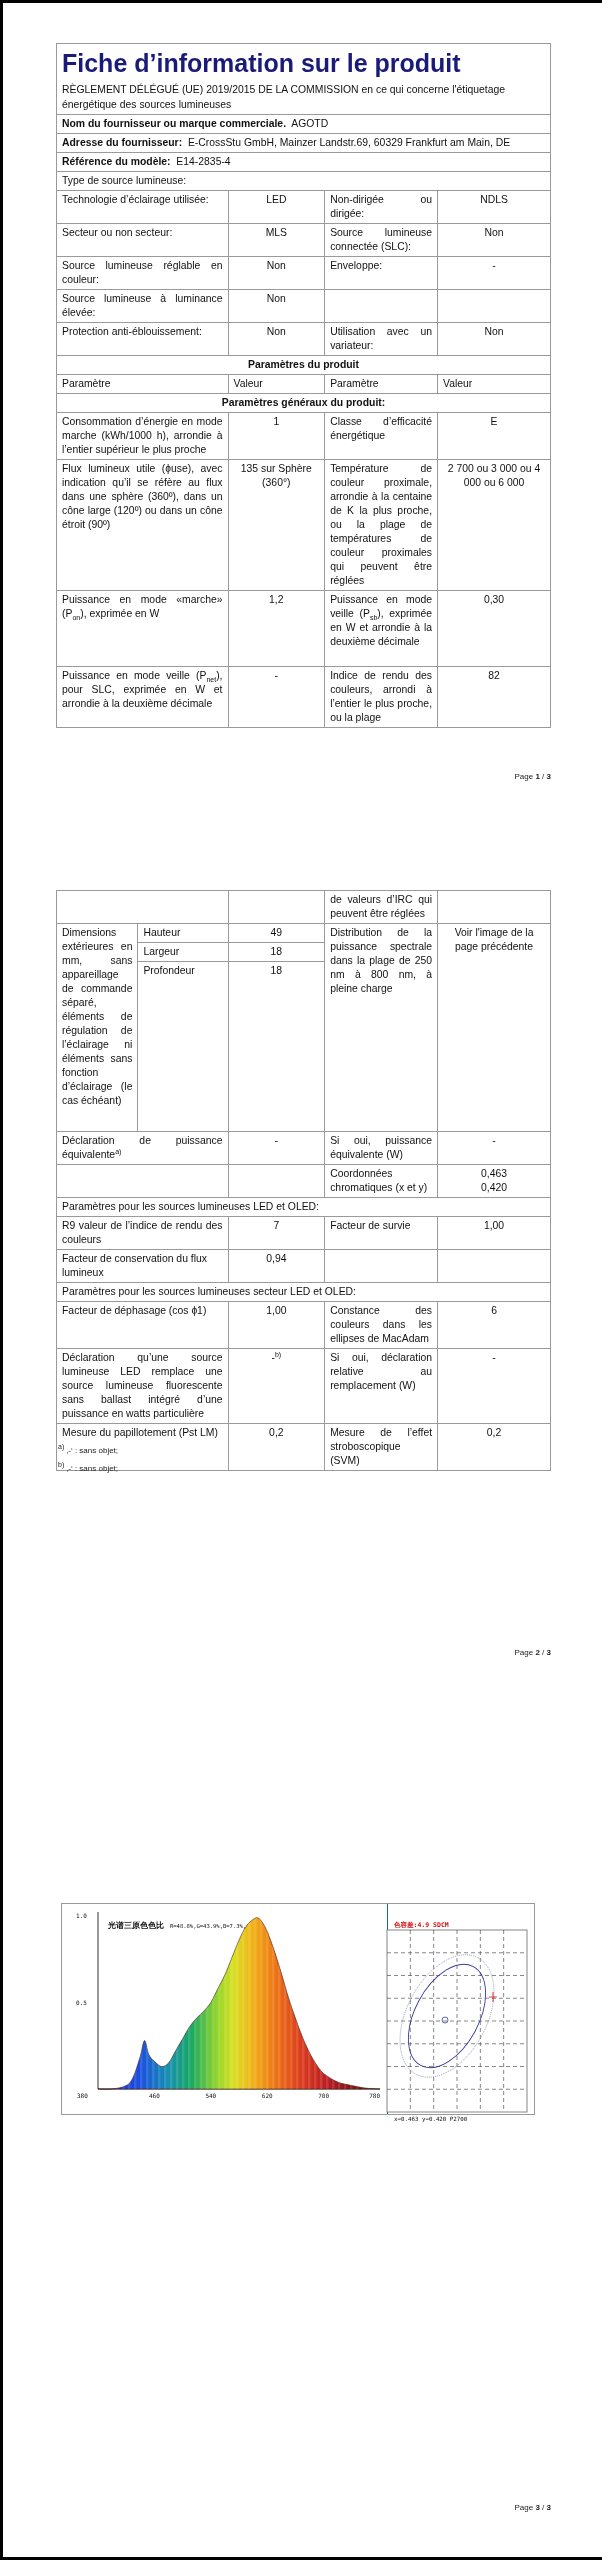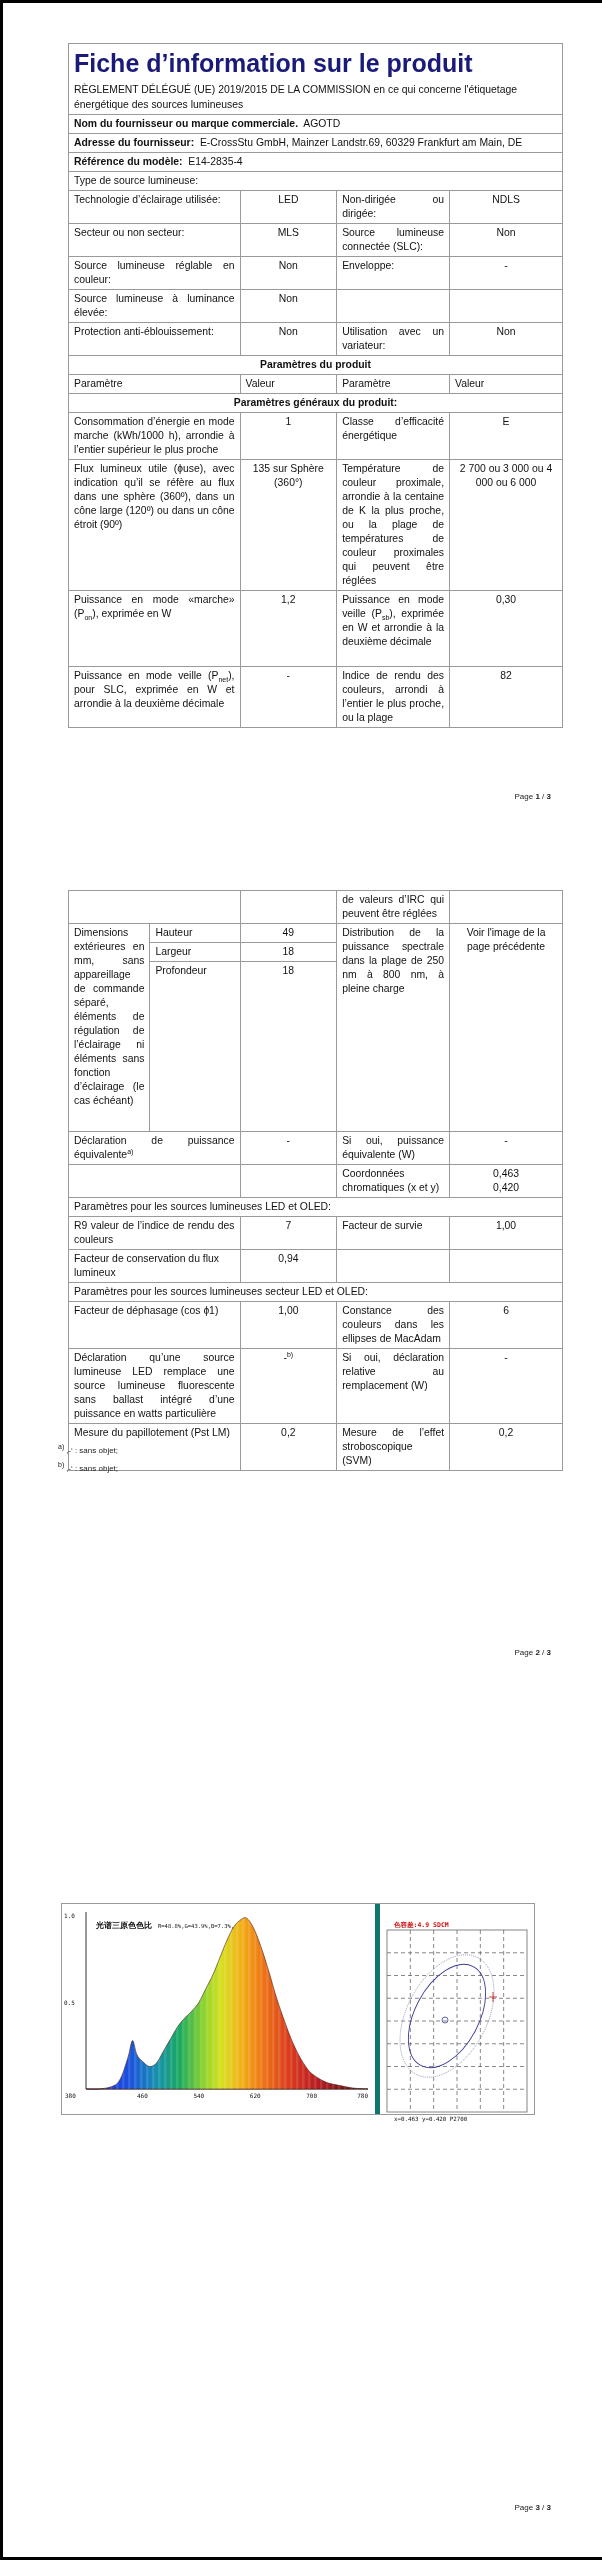--- a/index.html
+++ b/index.html
@@ -2,41 +2,41 @@
 <html><head>
 <meta charset="utf-8">
 <style>
   html, body { margin:0; padding:0; }
   body { width:602px; height:2560px; background:#fff; position:relative; overflow:hidden;
          font-family:"Liberation Sans", sans-serif; color:#111; }
   .frame-top { position:absolute; left:0; top:0; width:602px; height:3px; background:#000; }
   .frame-left { position:absolute; left:0; top:0; width:3px; height:2560px; background:#000; }
   .frame-bottom { position:absolute; left:0; bottom:0; width:602px; height:3px; background:#000; }
 
-  .page { position:absolute; left:56px; width:495px;margin-left:12px; }
+  .page { position:absolute; left:56px; width:495px; }
   table.sheet { border-collapse:collapse; width:495px; table-layout:fixed; font-size:10.4px; line-height:14px; }
   table.sheet td { border:1px solid #9a9a9a; padding:2px 5px 2px 5px; vertical-align:top; }
   .c1 { width:158px; } .c2 { width:89px; } .c3 { width:104px; } .c4 { width:104px; }
   .just { text-align:justify; }
   .ctr { text-align:center; }
   .title-cell { padding:4px 5px 2px 5px !important; }
   .doc-title { font-size:25px; line-height:30px; font-weight:bold; color:#1a1a78; margin:0 0 4px 0; }
   .doc-sub { font-size:10.4px; line-height:15px; }
   .sect { text-align:center; font-weight:bold; }
   .sect-left { font-weight:normal; }
   sub, sup { font-size:7px; line-height:0; }
   .open-bottom td { border-bottom:none; }
   .open-top td { border-top:none; }
 
   .footer { position:absolute; right:51px; font-size:8px; color:#222; }
   .footer b { font-weight:bold; }
   .notes { position:absolute; left:58px; font-size:8px; line-height:18px; color:#222; }
 
   .chart-wrap { position:absolute; left:61px; top:1903px; width:472px; height:210px; border:1px solid #9a9a9a; background:#fff; }
-  .spec { position:absolute; left:0; top:0; width:313px; height:210px; border-right:5px solid #0f766e; }
+  .spec { position:absolute; left:12px; top:0; width:313px; height:210px; border-right:1px solid #0f766e; }
   .chroma { position:absolute; left:314px; top:12px; width:158px; height:210px; }
   svg text { font-family:"DejaVu Sans Mono", monospace; }
 </style>
 </head>
 <body>
 
 <div class="frame-top"></div>
 <div class="frame-left"></div>
 <div class="frame-bottom"></div>
 
@@ -139,21 +139,21 @@
     <tr class="open-bottom">
       <td class="just"><span>Puissance en mode veille (P</span><sub>net</sub><span>), pour SLC, exprimée en W et arrondie à la deuxième décimale</span></td>
       <td class="ctr">-</td>
       <td class="just">Indice de rendu des couleurs, arrondi à l’entier le plus proche, ou la plage</td>
       <td class="ctr">82</td>
     </tr>
   </tbody>
     </table>
 </div>
 
-<div class="footer" style="top:792px;">
+<div class="footer" style="top:772px;">
   <span>Page</span>
   <b>1</b>
   <span>/</span>
   <b>3</b>
 </div>
 
 <div class="page" style="top:890px;">
   <table class="sheet">
     <colgroup>
         <col style="width:75px">

